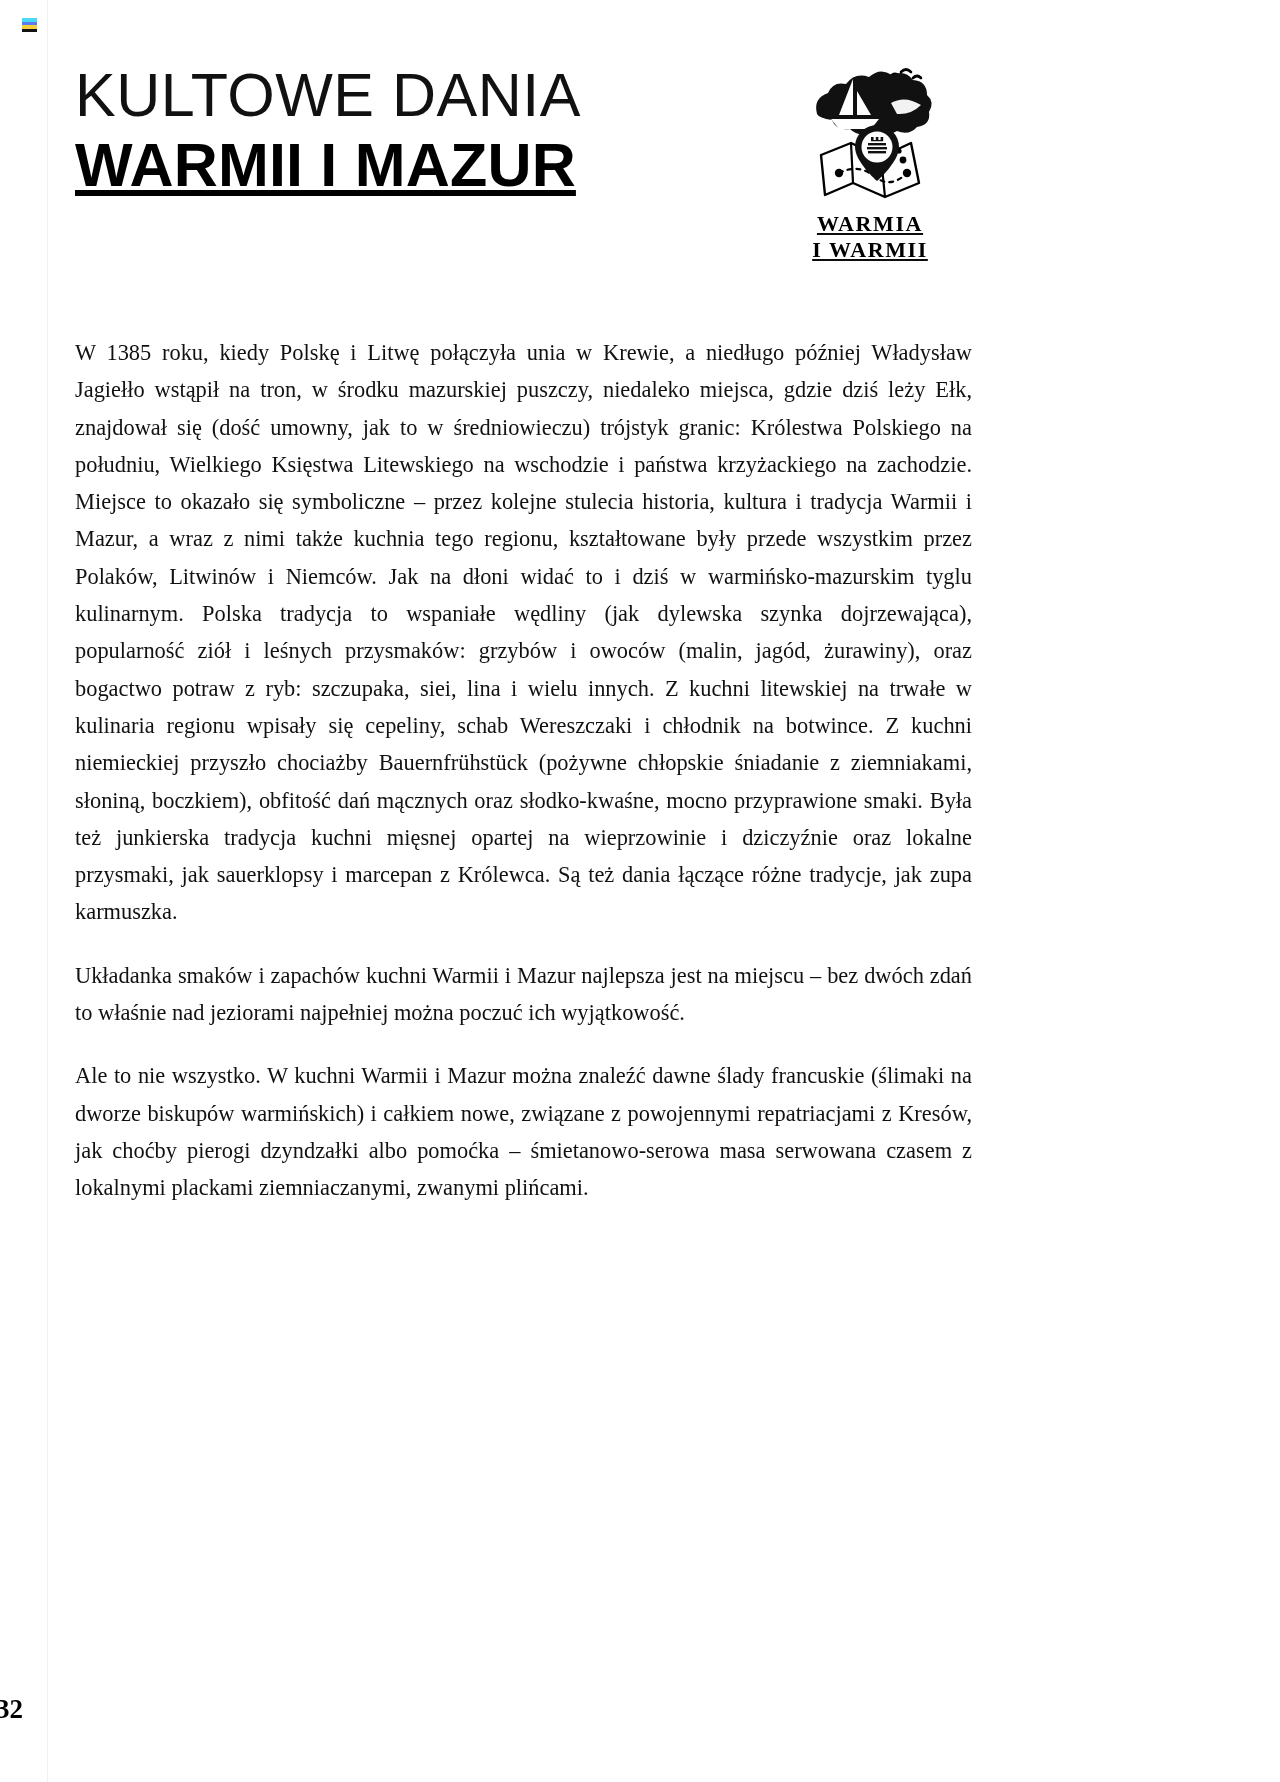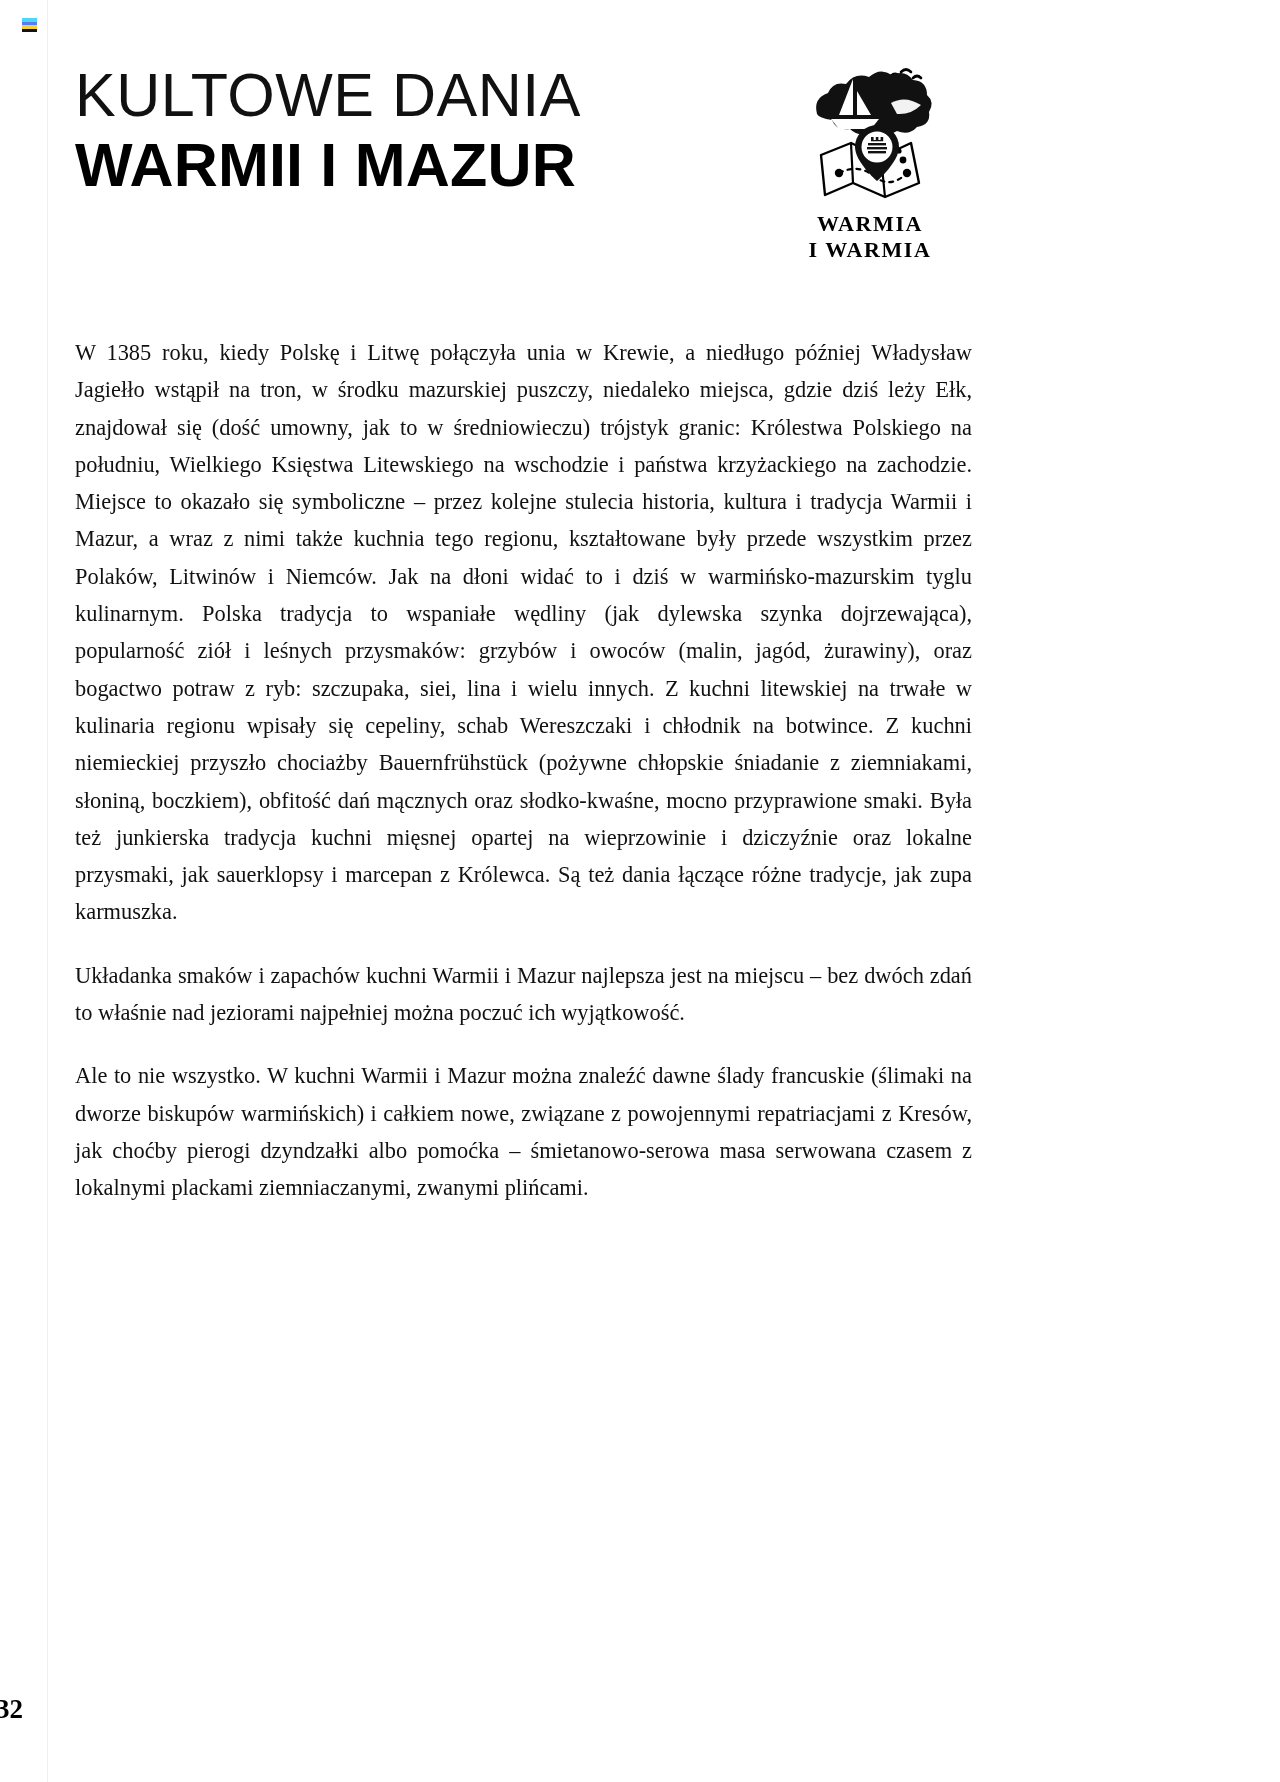--- a/index.html
+++ b/index.html
@@ -72,29 +72,31 @@
   }
   .title-line2 {
     font-family: "Liberation Sans", "DejaVu Sans", sans-serif;
     font-weight: 700;
     font-size: 61px;
     line-height: 70px;
     letter-spacing: 0.2px;
     color: #000000;
     white-space: nowrap;
     margin-top: 2px;
+    text-decoration: underline;
   }
 
   
   .logo {
     position: absolute;
     left: 705px;
     top: -3px;
     width: 180px;
     text-align: center;
+    text-decoration: underline;
   }
   .logo-mark { width: 150px; height: 150px; display: block; margin: 0 auto; }
   .logo-text {
     font-family: "Liberation Serif", "DejaVu Serif", serif;
     font-weight: 700;
     font-size: 22px;
     line-height: 26px;
     letter-spacing: 1.6px;
     color: #000;
     margin-top: 2px;
@@ -210,21 +212,21 @@
 
         <g fill="#111111">
           <path d="M73 84 h18 v2.4 h-18 Z"></path>
           <path d="M72 88 h20 v2.4 h-20 Z"></path>
           <path d="M73 92 h18 v2.4 h-18 Z"></path>
           <path d="M76 78 h2.6 v3 h2.2 v-3 h2.6 v3 h2.2 v-3 h2.6 v4.2 h-12.2 Z"></path>
         </g>
       </svg>
       <div class="logo-text">
         <span>WARMIA</span><br>
-        <span>I WARMIA</span>
+        <span>I WARMII</span>
       </div>
     </div>
 
   </div>
 
   <div class="body-copy">
     <p>W 1385 roku, kiedy Polskę i Litwę połączyła unia w Krewie, a niedługo później Władysław Jagiełło wstąpił na tron, w środku mazurskiej puszczy, niedaleko miejsca, gdzie dziś leży Ełk, znajdował się (dość umowny, jak to w średniowieczu) trójstyk granic: Królestwa Polskiego na południu, Wielkiego Księstwa Litewskiego na wschodzie i państwa krzyżackiego na zachodzie. Miejsce to okazało się symboliczne – przez kolejne stulecia historia, kultura i tradycja Warmii i Mazur, a wraz z nimi także kuchnia tego regionu, kształtowane były przede wszystkim przez Polaków, Litwinów i Niemców. Jak na dłoni widać to i dziś w warmińsko-mazurskim tyglu kulinarnym. Polska tradycja to wspaniałe wędliny (jak dylewska szynka dojrzewająca), popularność ziół i leśnych przysmaków: grzybów i owoców (malin, jagód, żurawiny), oraz bogactwo potraw z ryb: szczupaka, siei, lina i wielu innych. Z kuchni litewskiej na trwałe w kulinaria regionu wpisały się cepeliny, schab Wereszczaki i chłodnik na botwince. Z kuchni niemieckiej przyszło chociażby Bauernfrühstück (pożywne chłopskie śniadanie z ziemniakami, słoniną, boczkiem), obfitość dań mącznych oraz słodko-kwaśne, mocno przyprawione smaki. Była też junkierska tradycja kuchni mięsnej opartej na wieprzowinie i dziczyźnie oraz lokalne przysmaki, jak sauerklopsy i marcepan z Królewca. Są też dania łączące różne tradycje, jak zupa karmuszka.</p>
     <p>Układanka smaków i zapachów kuchni Warmii i Mazur najlepsza jest na miejscu – bez dwóch zdań to właśnie nad jeziorami najpełniej można poczuć ich wyjątkowość.</p>
     <p>Ale to nie wszystko. W kuchni Warmii i Mazur można znaleźć dawne ślady francuskie (ślimaki na dworze biskupów warmińskich) i całkiem nowe, związane z powojennymi repatriacjami z Kresów, jak choćby pierogi dzyndzałki albo pomoćka – śmietanowo-serowa masa serwowana czasem z lokalnymi plackami ziemniaczanymi, zwanymi plińcami.</p>
   </div>

